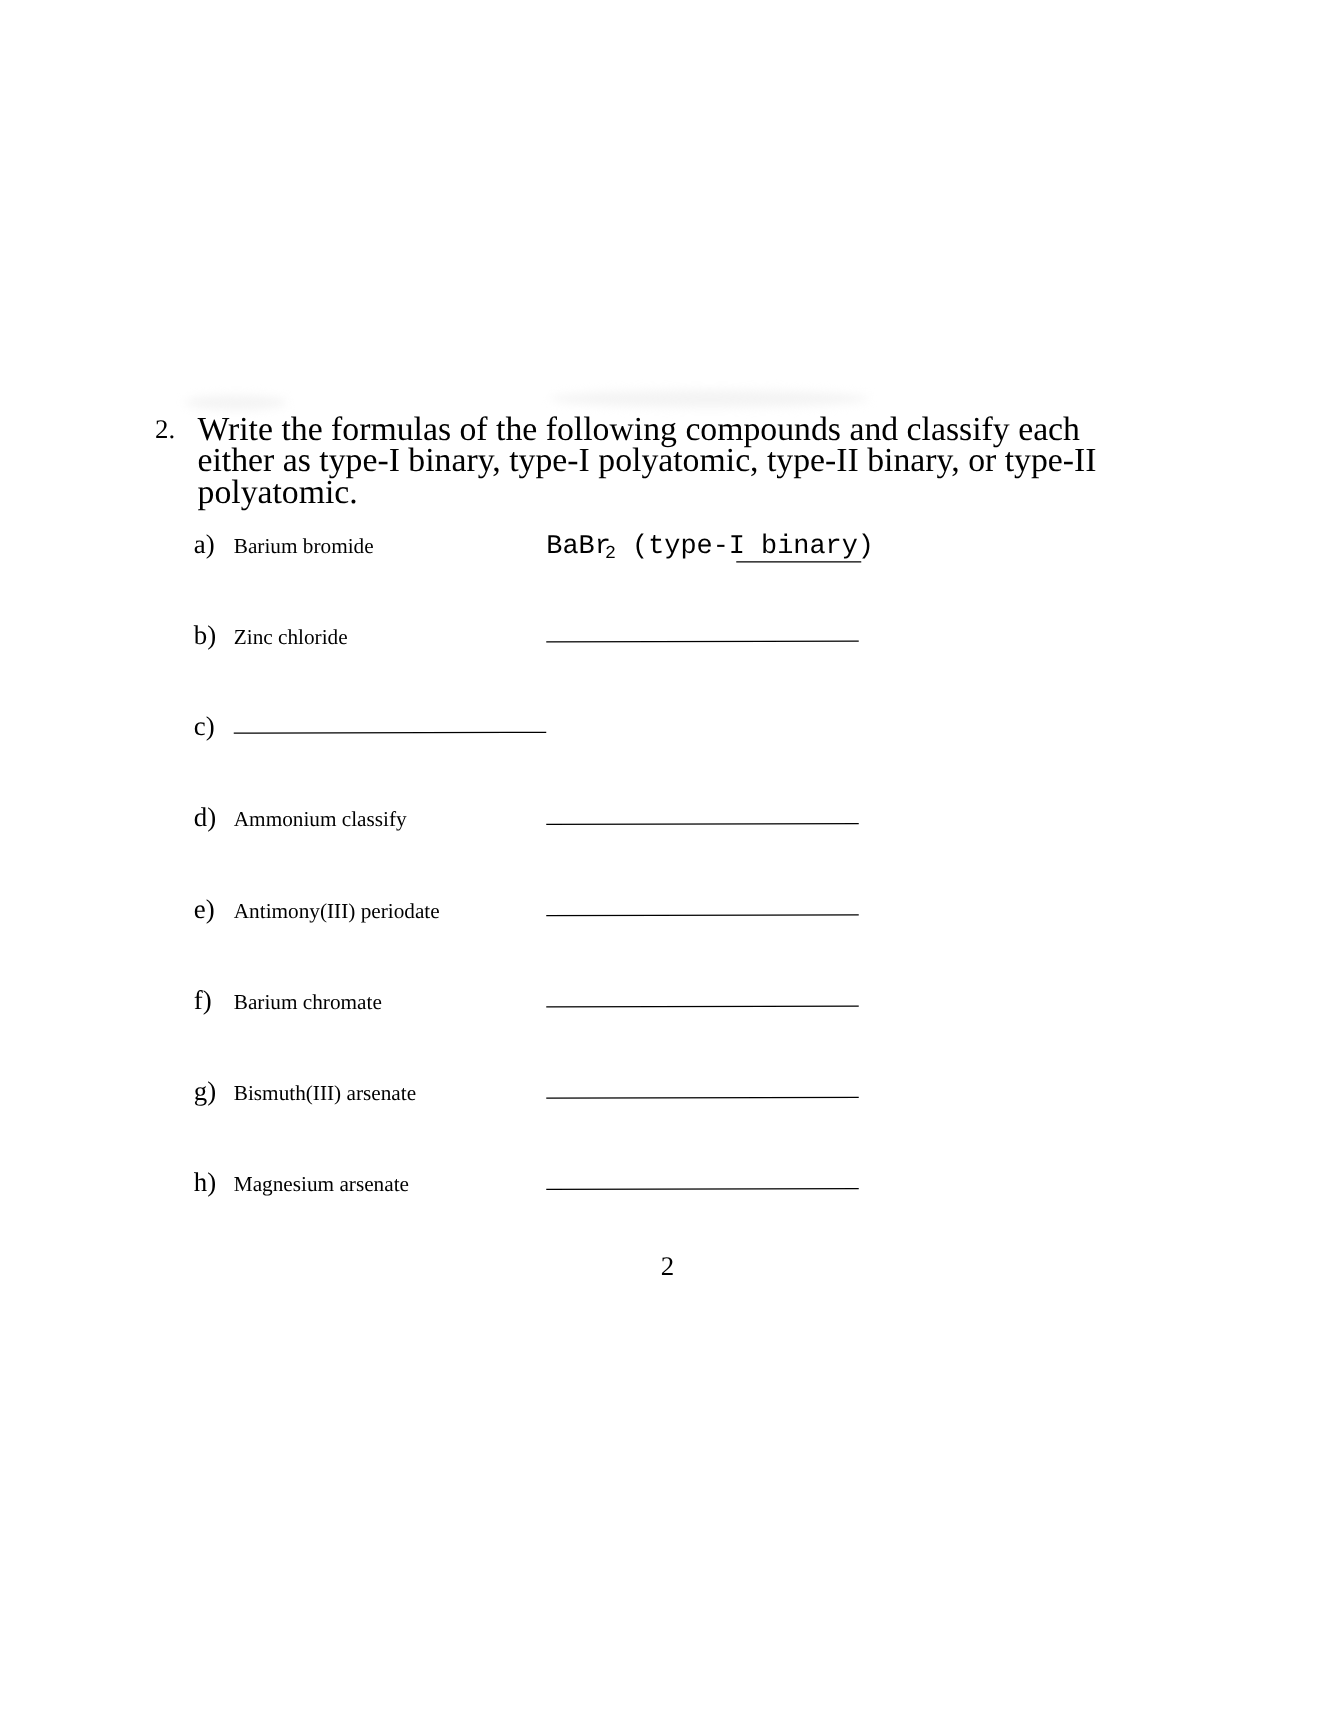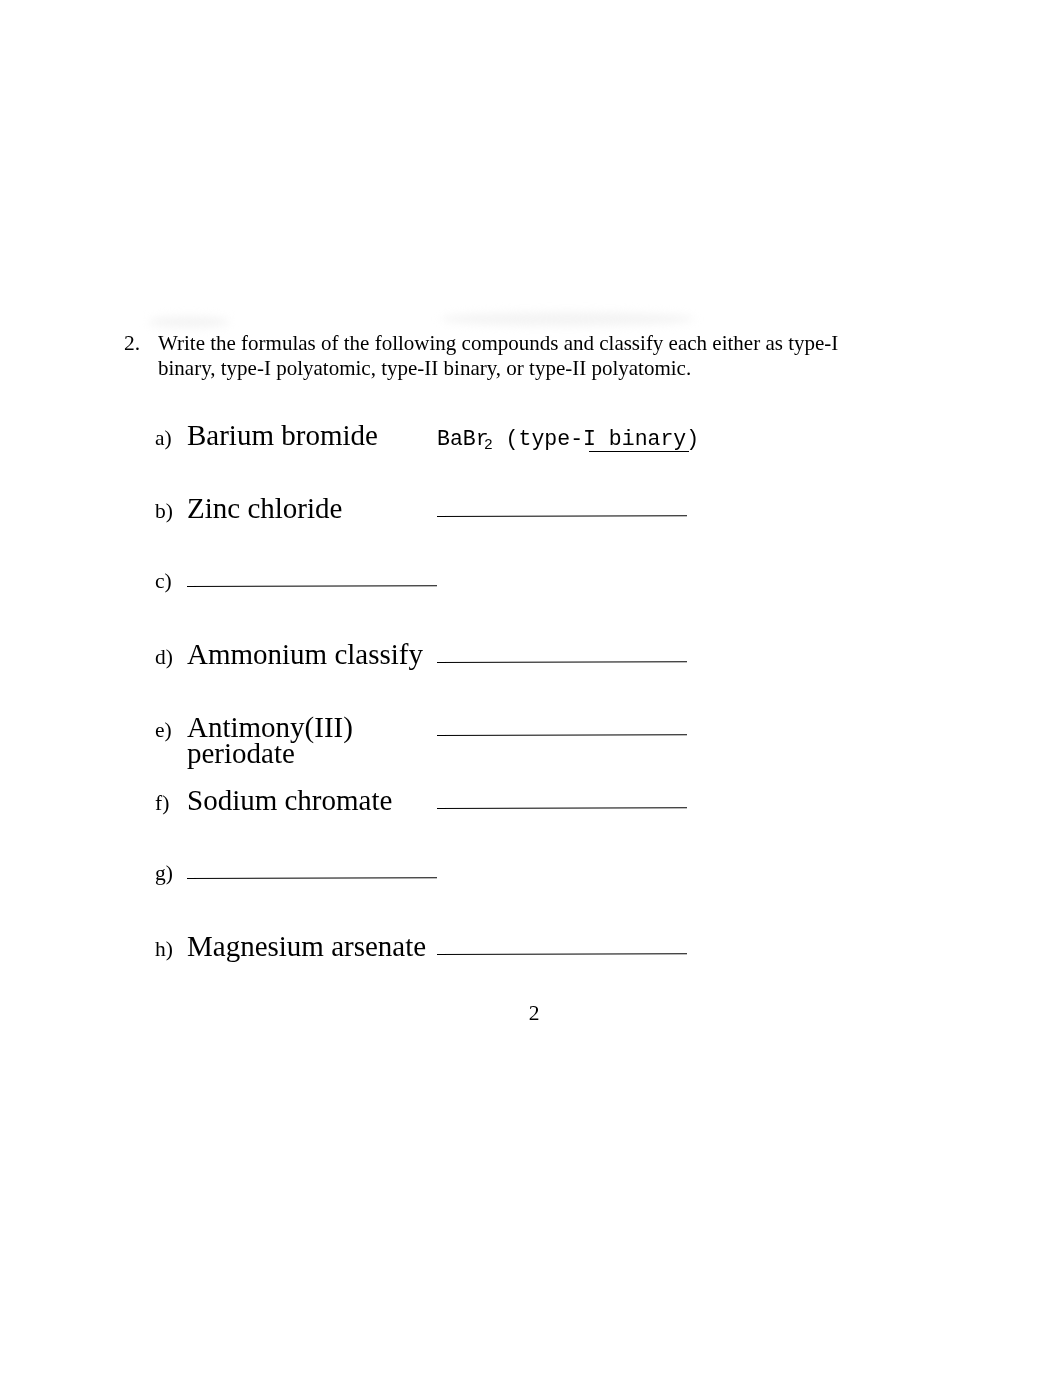--- a/index.html
+++ b/index.html
@@ -47,21 +47,21 @@
     align-items: flex-start;
   }
   .question-number {
     flex: 0 0 auto;
     width: 34px;
     font-size: 21.5px;
     line-height: 25px;
   }
   .question-text {
     flex: 1 1 auto;
-    font-size: 21px;
+    font-size: 27px;
     line-height: 25px;
     text-align: left;
   }
 
   
   .items {
     position: absolute;
     left: 155px;
     top: 422px;
     width: 760px;
@@ -76,21 +76,21 @@
   }
   .item-letter {
     flex: 0 0 auto;
     width: 32px;
     font-size: 21.5px;
     line-height: 26px;
   }
   .item-name {
     flex: 0 0 auto;
     width: 250px;
-    font-size: 29px;
+    font-size: 17px;
     line-height: 26px;
   }
   .item-answer {
     flex: 1 1 auto;
     position: relative;
     font-size: 21.5px;
     line-height: 26px;
     white-space: nowrap;
     font-family: Liberation Mono, monospace;
   }
@@ -196,29 +196,30 @@
           <div class="item-letter">e)</div>
           <div class="item-name">Antimony(III) periodate</div>
           <div class="item-answer">
             <div class="blank-rule full"></div>
           </div>
         </div>
       </div>
       <div class="item">
         <div class="item-row">
           <div class="item-letter">f)</div>
-          <div class="item-name">Sodium chromate</div>
+          <div class="item-name">Barium chromate</div>
           <div class="item-answer">
             <div class="blank-rule full"></div>
           </div>
         </div>
       </div>
       <div class="item">
         <div class="item-row">
           <div class="item-letter">g)</div>
+          <div class="item-name">Bismuth(III) arsenate</div>
           <div class="item-answer">
             <div class="blank-rule full"></div>
           </div>
         </div>
       </div>
       <div class="item">
         <div class="item-row">
           <div class="item-letter">h)</div>
           <div class="item-name">Magnesium arsenate</div>
           <div class="item-answer">

